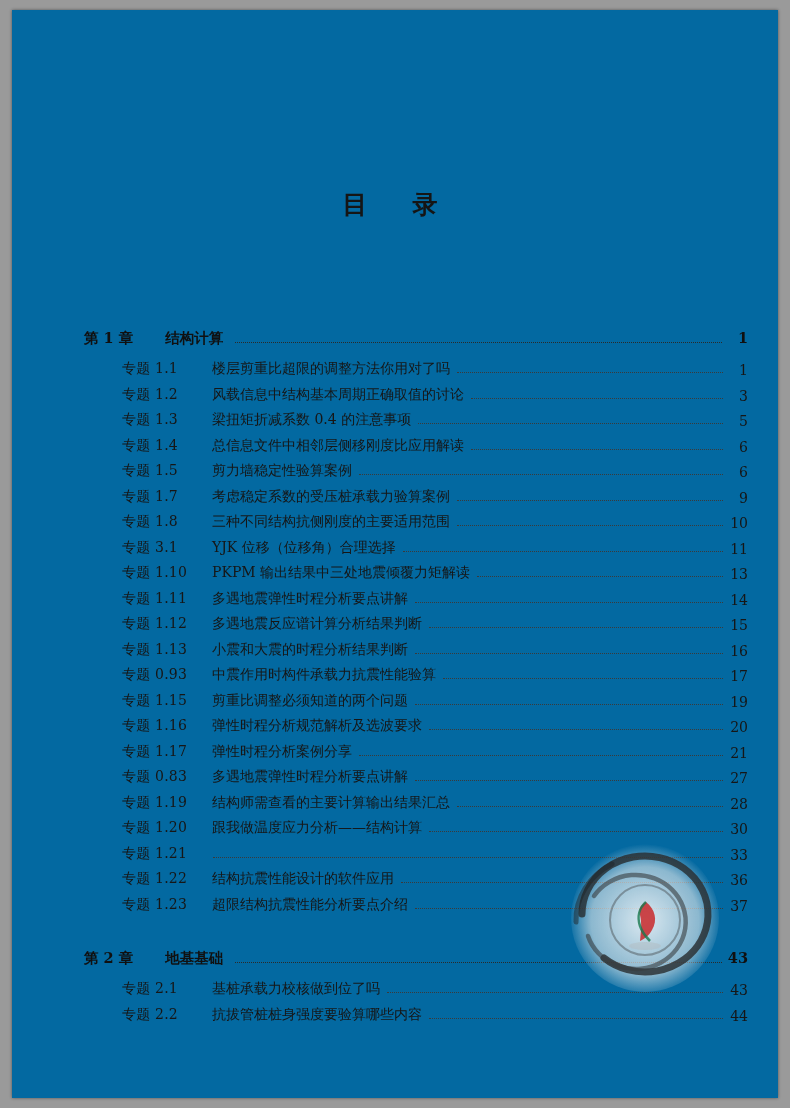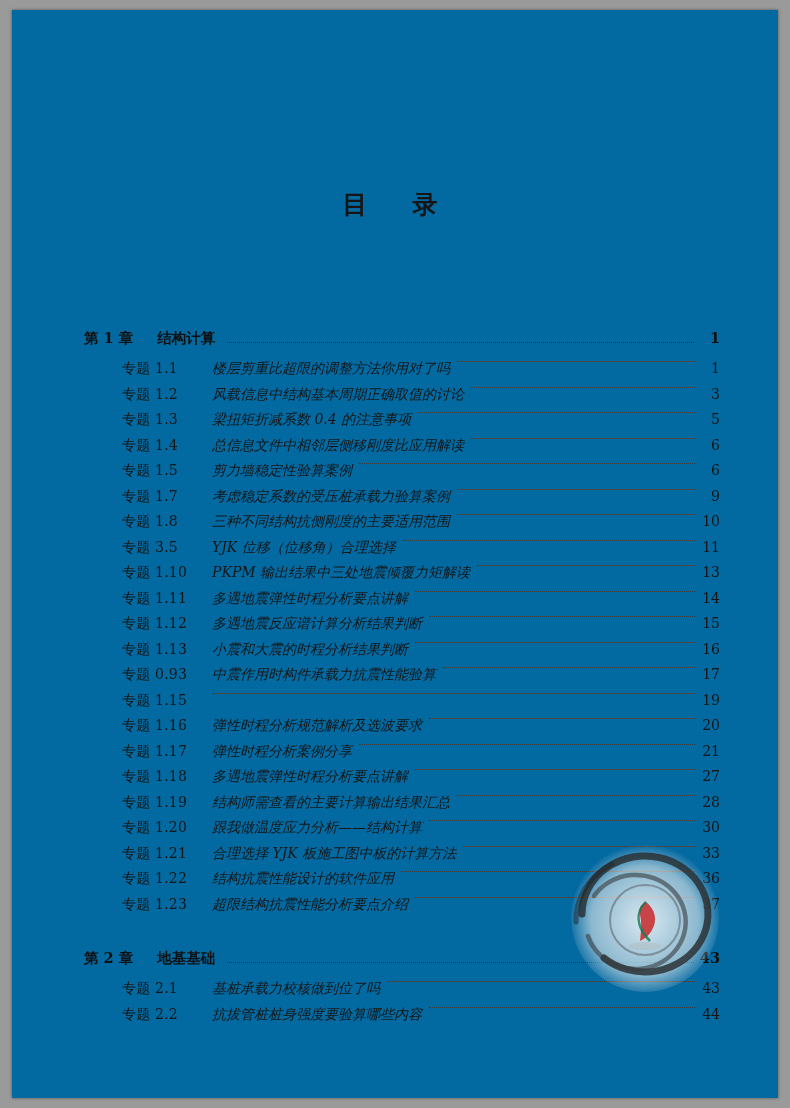--- a/index.html
+++ b/index.html
@@ -42,59 +42,58 @@
     font-weight: bold;
     letter-spacing: 10px;
     color: #151515;
     margin-top: 178px;
     font-family: "DejaVu Serif", "Liberation Serif", serif;
   }
   .toc-body {
     position: relative;
     margin-top: 108px;
     padding-left: 72px;
-    padding-right: 58px;
+    padding-right: 30px;
   }
   .chapter-row {
     display: flex;
     align-items: baseline;
     font-size: 14.5px;
     font-weight: bold;
     color: #101010;
     margin-top: 6px;
     margin-bottom: 12px;
   }
   .chapter-num {
     white-space: nowrap;
     font-family: "DejaVu Serif", "Liberation Serif", serif;
   }
   .chapter-name {
     white-space: nowrap;
-    margin-left: 24px;
+    margin-left: 32px;
     font-family: "DejaVu Serif", "Liberation Serif", serif;
   }
   .entry-row {
     display: flex;
-    align-items: flex-start;
+    align-items: flex-end;
     font-size: 14px;
     color: #161616;
     margin-bottom: 7.5px;
     padding-left: 38px;
   }
   .entry-label {
     white-space: nowrap;
     min-width: 84px;
     font-family: "DejaVu Serif", "Liberation Serif", serif;
     letter-spacing: 0.2px;
   }
   .entry-text {
     white-space: nowrap;
     font-family: "DejaVu Serif", "Liberation Serif", serif;
     padding-left: 6px;
-    font-style: italic;
   }
   .dots {
     flex: 1 1 auto;
     border-bottom: 1.5px dotted #3a3a3a;
     margin: 0 5px 5px 7px;
     height: 1px;
     min-width: 12px;
   }
   .chapter-row .dots {
     border-bottom: 1.5px dotted #2a2a2a;
@@ -179,21 +178,21 @@
           <span class="dots"></span>
           <span class="page-num">9</span>
         </div>
         <div class="entry-row">
           <span class="entry-label">专题 1.8</span>
           <span class="entry-text">三种不同结构抗侧刚度的主要适用范围</span>
           <span class="dots"></span>
           <span class="page-num">10</span>
         </div>
         <div class="entry-row">
-          <span class="entry-label">专题 3.5</span>
+          <span class="entry-label">专题 3.1</span>
           <span class="entry-text">YJK 位移（位移角）合理选择</span>
           <span class="dots"></span>
           <span class="page-num">11</span>
         </div>
         <div class="entry-row">
           <span class="entry-label">专题 1.10</span>
           <span class="entry-text">PKPM 输出结果中三处地震倾覆力矩解读</span>
           <span class="dots"></span>
           <span class="page-num">13</span>
         </div>
@@ -216,56 +215,56 @@
           <span class="page-num">16</span>
         </div>
         <div class="entry-row">
           <span class="entry-label">专题 0.93</span>
           <span class="entry-text">中震作用时构件承载力抗震性能验算</span>
           <span class="dots"></span>
           <span class="page-num">17</span>
         </div>
         <div class="entry-row">
           <span class="entry-label">专题 1.15</span>
+          <span class="entry-text">剪重比调整必须知道的两个问题</span>
           <span class="dots"></span>
           <span class="page-num">19</span>
         </div>
         <div class="entry-row">
           <span class="entry-label">专题 1.16</span>
           <span class="entry-text">弹性时程分析规范解析及选波要求</span>
           <span class="dots"></span>
           <span class="page-num">20</span>
         </div>
         <div class="entry-row">
           <span class="entry-label">专题 1.17</span>
           <span class="entry-text">弹性时程分析案例分享</span>
           <span class="dots"></span>
           <span class="page-num">21</span>
         </div>
         <div class="entry-row">
-          <span class="entry-label">专题 1.18</span>
+          <span class="entry-label">专题 0.83</span>
           <span class="entry-text">多遇地震弹性时程分析要点讲解</span>
           <span class="dots"></span>
           <span class="page-num">27</span>
         </div>
         <div class="entry-row">
           <span class="entry-label">专题 1.19</span>
           <span class="entry-text">结构师需查看的主要计算输出结果汇总</span>
           <span class="dots"></span>
           <span class="page-num">28</span>
         </div>
         <div class="entry-row">
           <span class="entry-label">专题 1.20</span>
           <span class="entry-text">跟我做温度应力分析——结构计算</span>
           <span class="dots"></span>
           <span class="page-num">30</span>
         </div>
         <div class="entry-row">
           <span class="entry-label">专题 1.21</span>
-          <span class="entry-text">合理选择 YJK 板施工图中板的计算方法</span>
           <span class="dots"></span>
           <span class="page-num">33</span>
         </div>
         <div class="entry-row">
           <span class="entry-label">专题 1.22</span>
           <span class="entry-text">结构抗震性能设计的软件应用</span>
           <span class="dots"></span>
           <span class="page-num">36</span>
         </div>
         <div class="entry-row">

